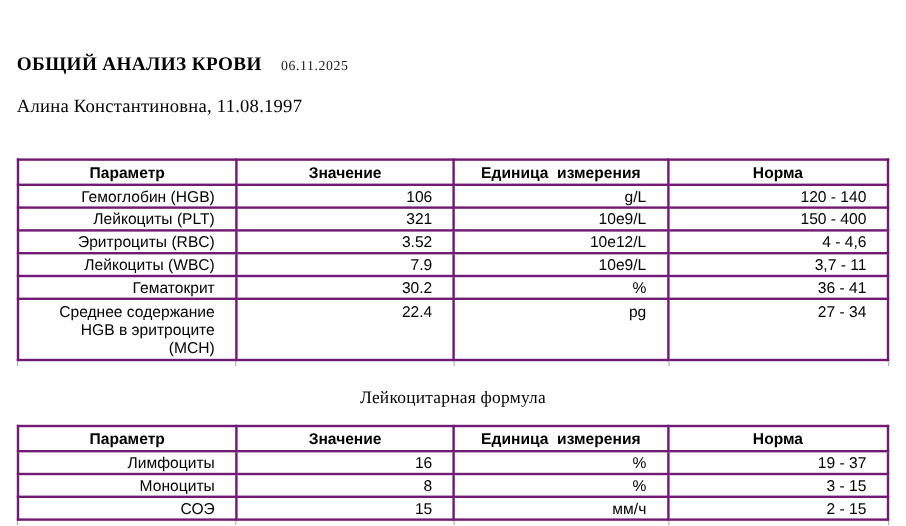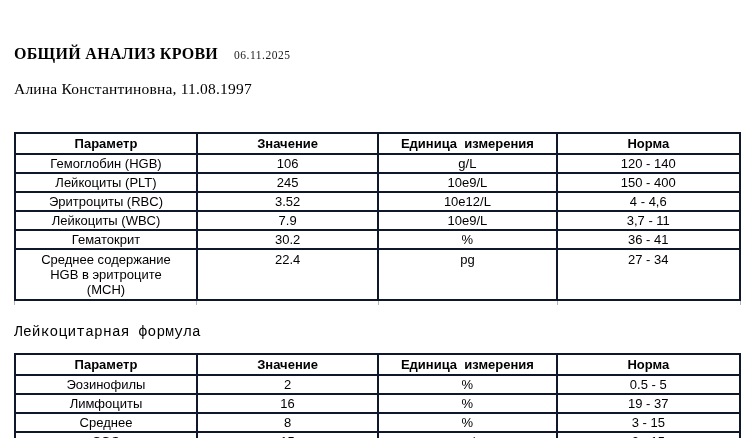--- a/index.html
+++ b/index.html
@@ -43,48 +43,48 @@
     margin-top: 17px;
     letter-spacing: 0.2px;
   }
   table.blood-table {
     border-collapse: collapse;
     width: 727px;
     table-layout: fixed;
   }
   table.blood-table th,
   table.blood-table td {
-    border: 2px solid #0f172a;
+    border: 2px solid #701a75;
     font-size: 13px;
     box-sizing: border-box;
     overflow: hidden;
   }
   table.blood-table th {
     font-weight: bold;
     text-align: center;
     height: 21px;
     padding: 0 4px;
     white-space: pre;
   }
   table.blood-table td {
-    text-align: center;
+    text-align: right;
     height: 19px;
     padding: 0 17px;
     line-height: 16px;
   }
   .col-param { width: 25.1%; }
   .col-value { width: 25.0%; }
   .col-unit  { width: 24.6%; }
   .col-norm  { width: 25.3%; }
   .tbl1 { margin-top: 34px; }
   .tbl2 { margin-top: 13px; }
   .section-subtitle {
-    font-family: Liberation Mono, monospace;
+    font-family: Liberation Serif, serif;
     font-size: 14.5px;
-    text-align: left;
+    text-align: center;
     width: 727px;
     margin-top: 19px;
     letter-spacing: 0.2px;
   }
   
   .artifact-row {
     display: flex;
     width: 727px;
     height: 4px;
   }
@@ -130,21 +130,21 @@
     </thead>
     <tbody>
       <tr>
         <td>Гемоглобин (HGB)</td>
         <td>106</td>
         <td>g/L</td>
         <td>120 - 140</td>
       </tr>
       <tr>
         <td>Лейкоциты (PLT)</td>
-        <td>245</td>
+        <td>321</td>
         <td>10e9/L</td>
         <td>150 - 400</td>
       </tr>
       <tr>
         <td>Эритроциты (RBC)</td>
         <td>3.52</td>
         <td>10e12/L</td>
         <td>4 - 4,6</td>
       </tr>
       <tr>
@@ -186,33 +186,27 @@
     <thead>
       <tr>
         <th>Параметр</th>
         <th>Значение</th>
         <th>Единица  измерения</th>
         <th>Норма</th>
       </tr>
     </thead>
     <tbody>
       <tr>
-        <td>Эозинофилы</td>
-        <td>2</td>
-        <td>%</td>
-        <td>0.5 - 5</td>
-      </tr>
-      <tr>
         <td>Лимфоциты</td>
         <td>16</td>
         <td>%</td>
         <td>19 - 37</td>
       </tr>
       <tr>
-        <td>Среднее</td>
+        <td>Моноциты</td>
         <td>8</td>
         <td>%</td>
         <td>3 - 15</td>
       </tr>
       <tr>
         <td>СОЭ</td>
         <td>15</td>
         <td>мм/ч</td>
         <td>2 - 15</td>
       </tr>

